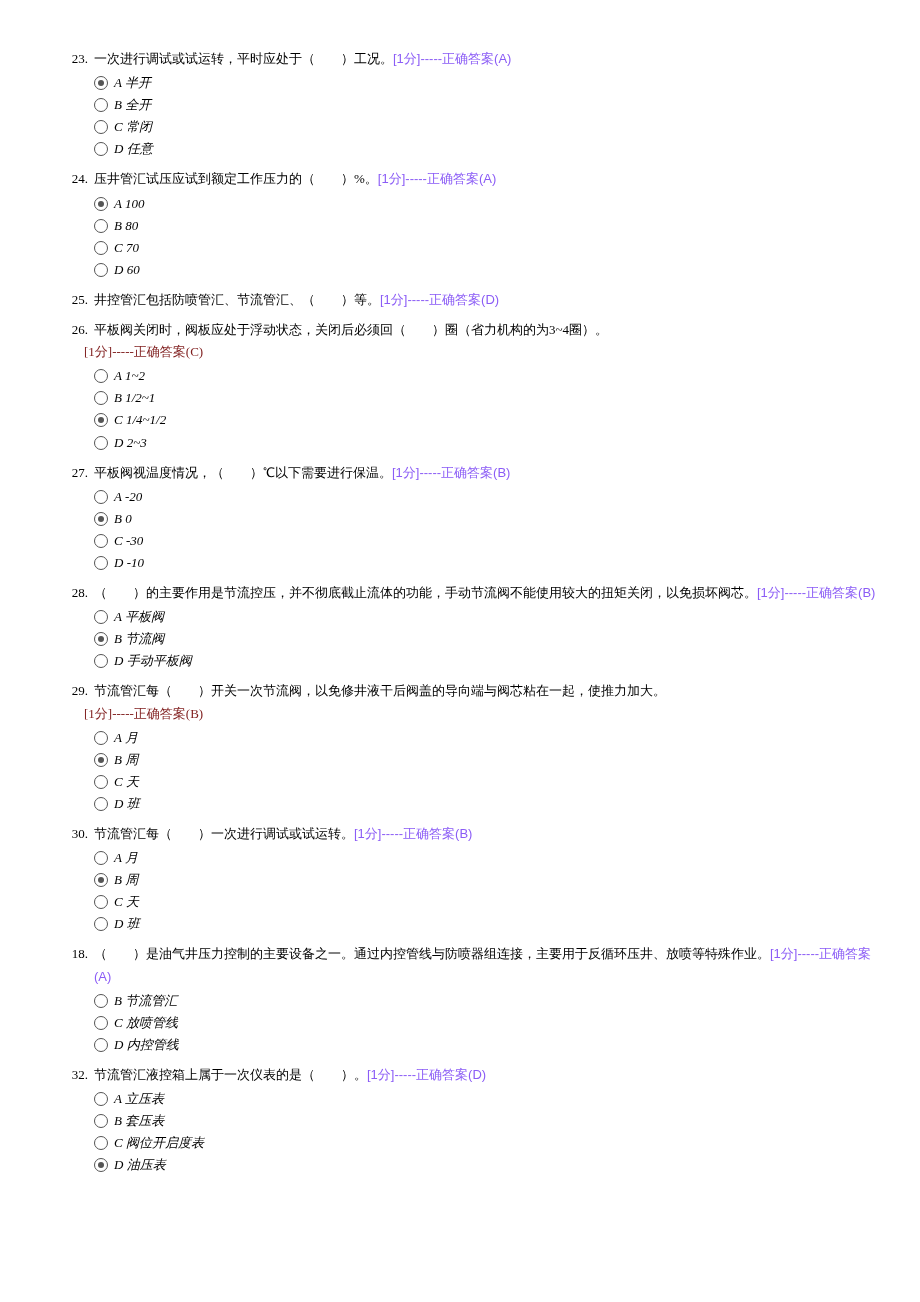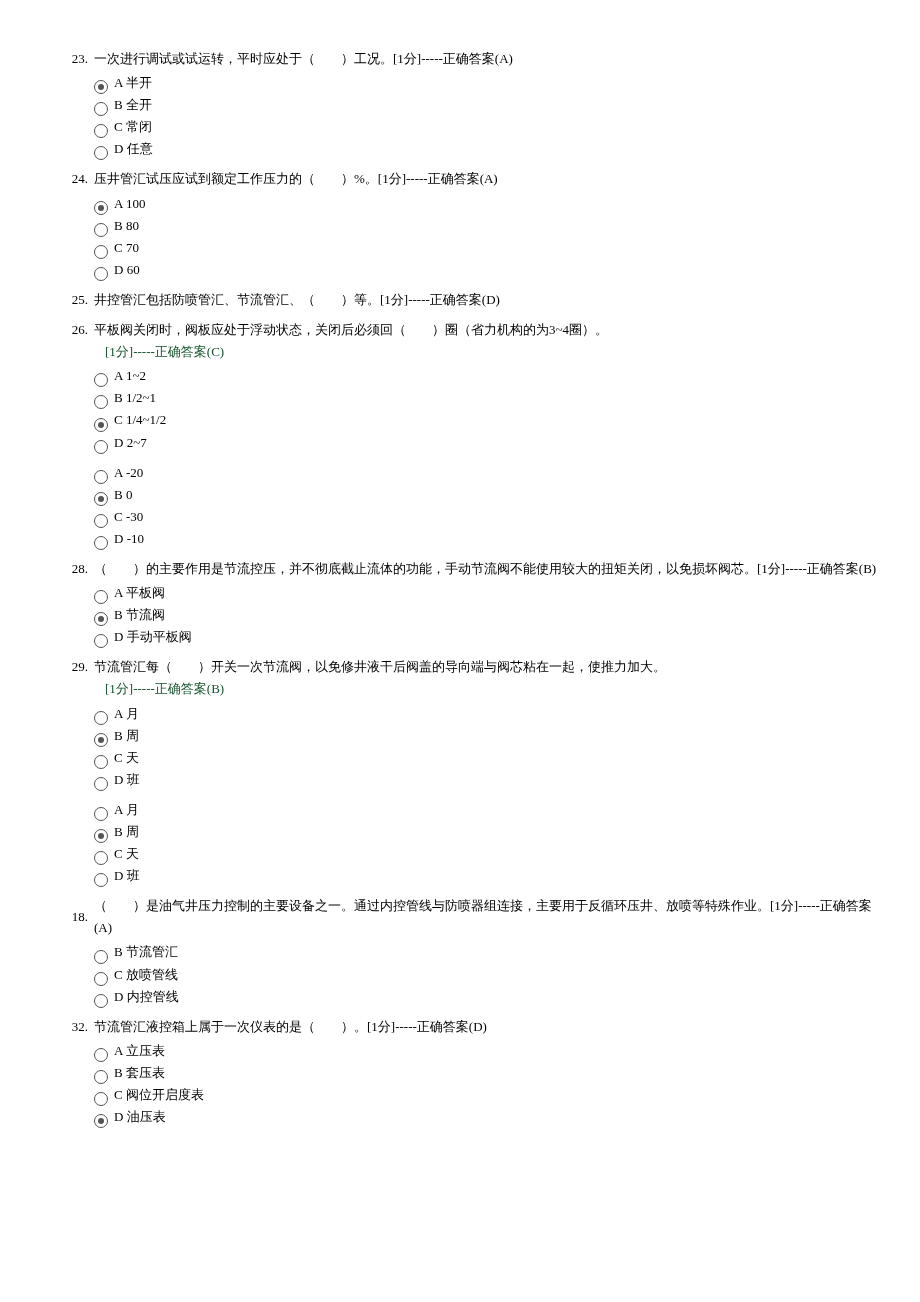--- a/index.html
+++ b/index.html
@@ -1,25 +1,25 @@
 <!DOCTYPE html>
 <html><head>
 <meta charset="utf-8">
 <style>
   html,body{margin:0;padding:0;background:#fff;font-family:"SimSun","宋体","Songti SC",serif;font-size:13px;color:#000;}
   .page{width:920px;min-height:1302px;position:relative;}
   .content{padding:48px 40px 40px 60px;}
   .question{margin-bottom:8px;}
-  .q-head{display:flex;align-items:center;line-height:1.7;}
+  .q-head{display:flex;align-items:flex-start;line-height:1.7;}
   .q-num{width:28px;text-align:right;margin-right:6px;font-family:"SimSun",serif;}
   .q-text{flex:1;font-family:"SimSun",serif;}
-  .meta{color:#000000;font-family:Liberation Serif, serif;margin-top:34px;}
-  .meta2{color:#14532d;margin-left:45px;line-height:1.7;}
+  .meta{color:#8b5cf6;font-family:Liberation Sans, sans-serif;margin-top:34px;}
+  .meta2{color:#7f1d1d;margin-left:24px;line-height:1.7;}
   .options{margin:2px 0 0 34px;}
-  .option{display:flex;align-items:flex-end;line-height:1.7;}
+  .option{display:flex;align-items:center;line-height:1.7;font-style:italic;}
   .radio{width:12px;height:12px;border:1px solid #555;border-radius:50%;display:inline-flex;align-items:center;justify-content:center;margin-right:6px;flex-shrink:0;}
   .radio.selected::after{content:"";width:6px;height:6px;background:#555;border-radius:50%;display:block;}
   .opt-text{font-family:"SimSun",serif;}
 </style>
 </head>
 <body>
 
 <div class="page">
   <div class="content" id="content">
       <div class="question">
@@ -90,25 +90,29 @@
           <div class="option">
             <span class="radio"></span>
             <span class="opt-text">B  1/2~1</span>
           </div>
           <div class="option">
             <span class="radio selected"></span>
             <span class="opt-text">C  1/4~1/2</span>
           </div>
           <div class="option">
             <span class="radio"></span>
-            <span class="opt-text">D  2~7</span>
-          </div>
-        </div>
-      </div>
-      <div class="question">
+            <span class="opt-text">D  2~3</span>
+          </div>
+        </div>
+      </div>
+      <div class="question">
+        <div class="q-head">
+          <div class="q-num">27.</div>
+          <div class="q-text"><span>平板阀视温度情况，（　　）℃以下需要进行保温。</span><span class="meta">[1分]-----正确答案(B)</span></div>
+        </div>
         <div class="options">
           <div class="option">
             <span class="radio"></span>
             <span class="opt-text">A  -20</span>
           </div>
           <div class="option">
             <span class="radio selected"></span>
             <span class="opt-text">B  0</span>
           </div>
           <div class="option">
@@ -160,20 +164,24 @@
             <span class="radio"></span>
             <span class="opt-text">C  天</span>
           </div>
           <div class="option">
             <span class="radio"></span>
             <span class="opt-text">D  班</span>
           </div>
         </div>
       </div>
       <div class="question">
+        <div class="q-head">
+          <div class="q-num">30.</div>
+          <div class="q-text"><span>节流管汇每（　　）一次进行调试或试运转。</span><span class="meta">[1分]-----正确答案(B)</span></div>
+        </div>
         <div class="options">
           <div class="option">
             <span class="radio"></span>
             <span class="opt-text">A  月</span>
           </div>
           <div class="option">
             <span class="radio selected"></span>
             <span class="opt-text">B  周</span>
           </div>
           <div class="option">

